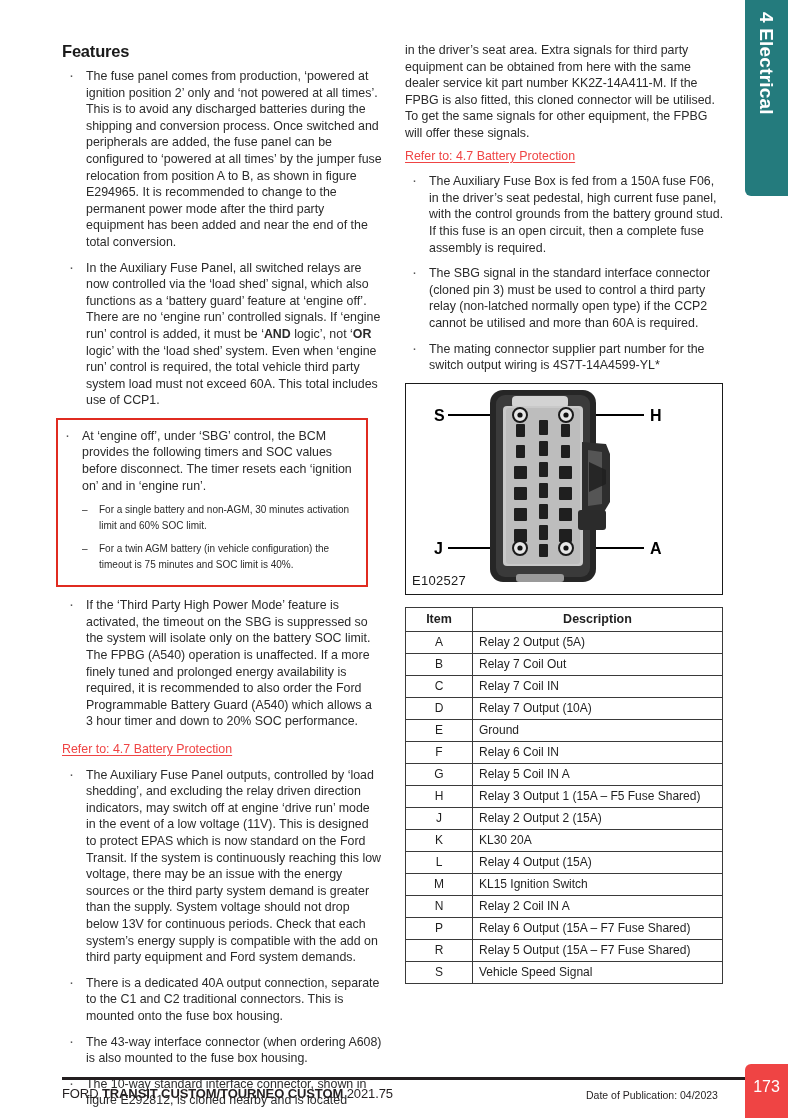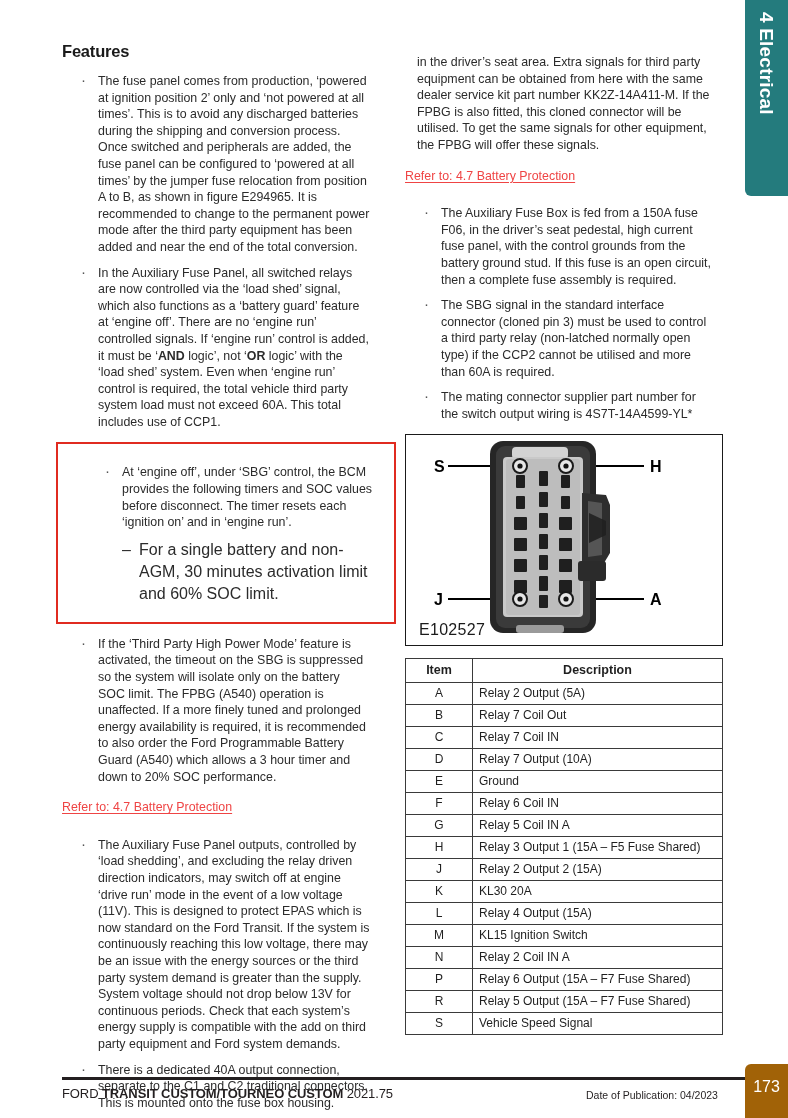--- a/index.html
+++ b/index.html
@@ -63,21 +63,21 @@
     font-size: 16.5px;
     font-weight: bold;
     margin: 0 0 7px 0;
     letter-spacing: -0.2px;
     color: #1a1a1a;
   }
   h2.section-title.tight { margin-bottom: 6px; }
 
   ul.bullets {
     list-style: none;
-    margin: 12px;
+    margin: 0;
     padding: 0;
   }
   ul.bullets > li {
     position: relative;
     padding-left: 24px;
     margin-bottom: 9px;
     font-size: 12.4px;
     line-height: 16.6px;
     color: #2b2b2b;
     text-align: left;
@@ -95,22 +95,22 @@
 
   ul.sub {
     list-style: none;
     margin: 8px 0 2px 0;
     padding: 0;
   }
   ul.sub > li {
     position: relative;
     padding-left: 17px;
     margin-bottom: 7px;
-    font-size: 16px;
-    line-height: 22px;
+    font-size: 10px;
+    line-height: 16px;
   }
   ul.sub > li::before {
     content: "\2013";
     position: absolute;
     left: 0;
     top: 0;
   }
 
   .refer-link {
     display: inline-block;
@@ -138,23 +138,23 @@
     position: relative;
     width: 318px;
     height: 212px;
     border: 1px solid #1a1a1a;
     box-sizing: border-box;
     background: #ffffff;
     margin-top: 2px;
   }
   #connector-figure .fig-id {
     position: absolute;
-    left: 13px;
+    left: 6px;
     bottom: 6px;
-    font-size: 16px;
+    font-size: 13px;
     font-family: "Liberation Sans", sans-serif;
     color: #1a1a1a;
     letter-spacing: 0.3px;
   }
   #connector-figure svg { display: block; }
 
   
   table.pin-table {
     border-collapse: collapse;
     width: 318px;
@@ -244,26 +244,27 @@
 
     <ul class="bullets">
       <li>
         <span>The fuse panel comes from production, ‘powered at ignition position 2’ only and ‘not powered at all times’. This is to avoid any discharged batteries during the shipping and conversion process. Once switched and peripherals are added, the fuse panel can be configured to ‘powered at all times’ by the jumper fuse relocation from position A to B, as shown in figure E294965. It is recommended to change to the permanent power mode after the third party equipment has been added and near the end of the total conversion.</span>
       </li>
       <li>
         <span>In the Auxiliary Fuse Panel, all switched relays are now controlled via the ‘load shed’ signal, which also functions as a ‘battery guard’ feature at ‘engine off’. There are no ‘engine run’ controlled signals. If ‘engine run’ control is added, it must be ‘</span><b>AND</b><span> logic’, not ‘</span><b>OR</b><span> logic’ with the ‘load shed’ system. Even when ‘engine run’ control is required, the total vehicle third party system load must not exceed 60A. This total includes use of CCP1.</span>
       </li>
     </ul>
 
-    <div class="redbox" style="border-color: rgb(224, 43, 32); padding-left: 28px;">
+    <div class="redbox" style="border-color: rgb(224, 43, 32);">
       <ul class="bullets">
         <li>
           <span>At ‘engine off’, under ‘SBG’ control, the BCM provides the following timers and SOC values before disconnect. The timer resets each ‘ignition on’ and in ‘engine run’.</span>
           <ul class="sub">
             <li>For a single battery and non-AGM, 30 minutes activation limit and 60% SOC limit.</li>
+            <li>For a twin AGM battery (in vehicle configuration) the timeout is 75 minutes and SOC limit is 40%.</li>
           </ul>
         </li>
       </ul>
     </div>
 
     <ul class="bullets">
       <li>
         <span>If the ‘Third Party High Power Mode’ feature is activated, the timeout on the SBG is suppressed so the system will isolate only on the battery SOC limit. The FPBG (A540) operation is unaffected. If a more finely tuned and prolonged energy availability is required, it is recommended to also order the Ford Programmable Battery Guard (A540) which allows a 3 hour timer and down to 20% SOC performance.</span>
       </li>
     </ul>
@@ -451,17 +452,17 @@
           </tr>
         </tbody>
     </table>
   </div>
 
   <div id="footer-rule"></div>
   <div id="footer-left">
     <span class="brand">FORD </span><span class="model">TRANSIT CUSTOM/TOURNEO CUSTOM</span><span class="year"> 2021.75</span>
   </div>
   <div id="footer-date">Date of Publication: 04/2023</div>
-  <div id="page-number-block" style="background: #a16207;">
+  <div id="page-number-block" style="background: #ef4444;">
     <div class="pg">173</div>
   </div>
 
 </div>
 
 </body></html>

